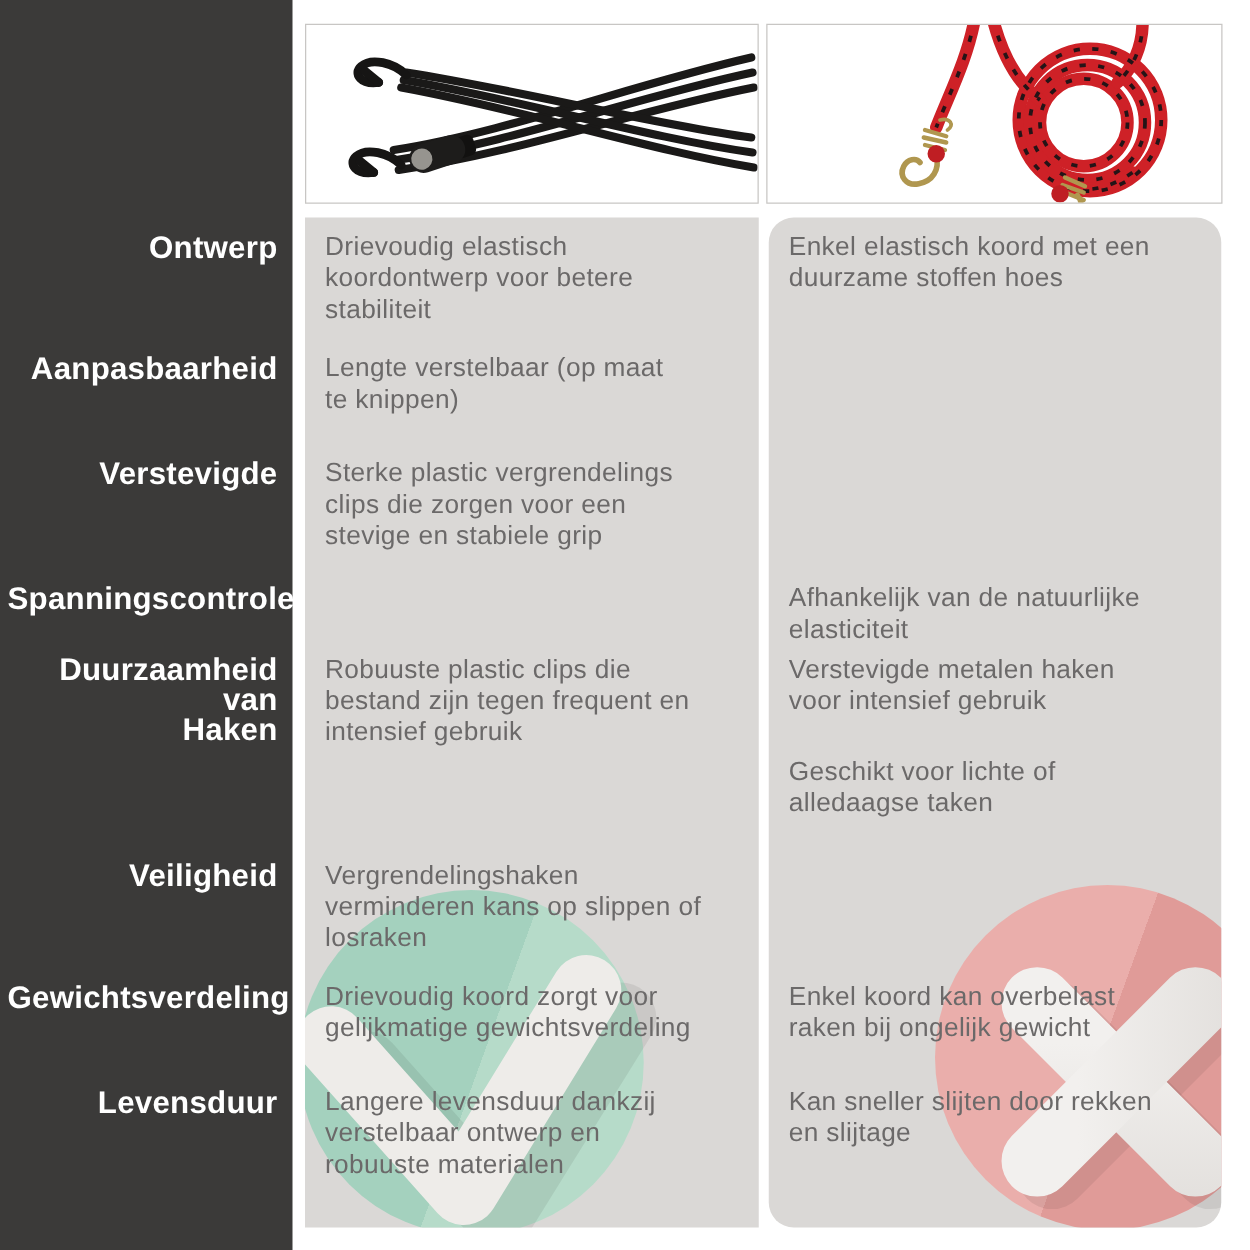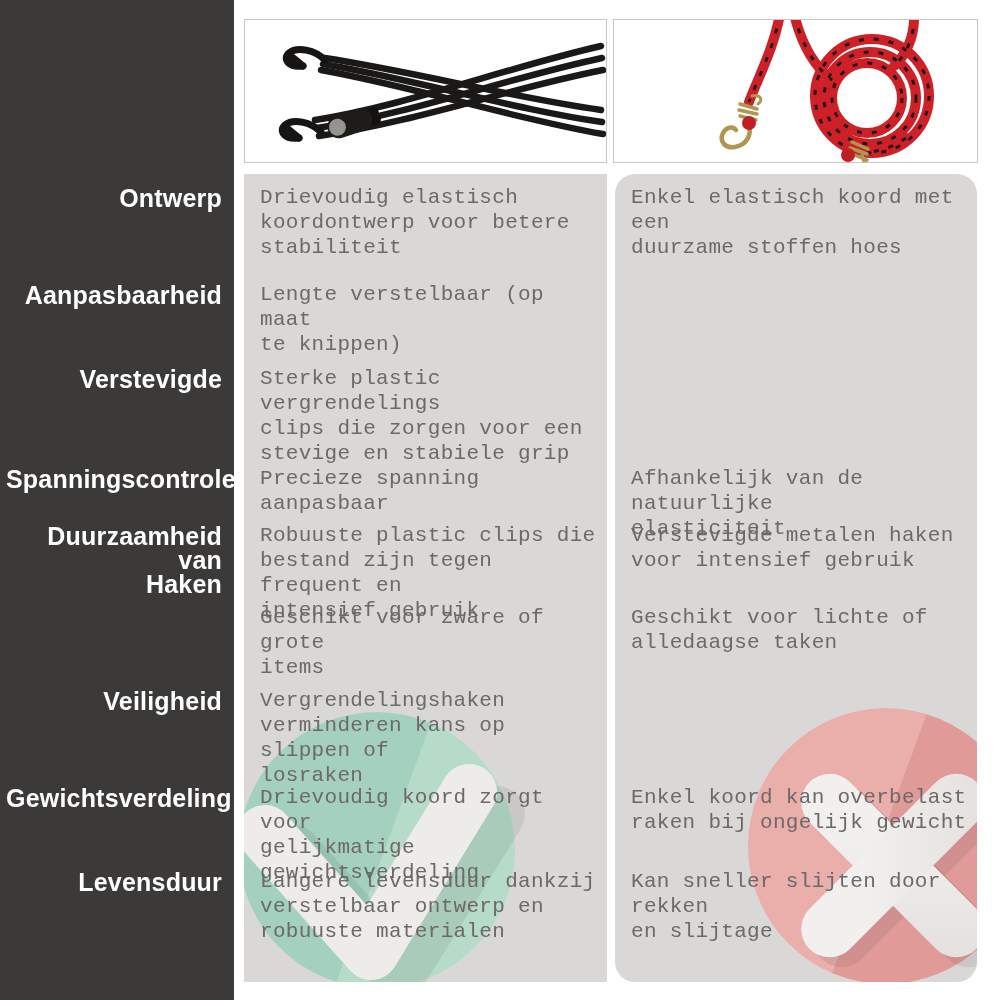--- a/index.html
+++ b/index.html
@@ -14,21 +14,21 @@
   }
   .imgbox{position:absolute;top:19px;height:144px;background:#ffffff;border:1px solid #c8c6c4;box-sizing:border-box;}
   .imgbox.p1{left:244px;width:363px;}
   .imgbox.p2{left:613px;width:365px;}
   .imgbox svg{display:block;width:100%;height:100%;}
   .col{position:absolute;top:174px;height:808px;background:#dad8d6;overflow:hidden;}
   .col.c1{left:244px;width:363px;}
   .col.c2{left:615px;width:362px;border-radius:20px;}
   .cell-text{
     position:absolute;left:16px;right:6px;color:#6b6969;
-    font-size:21px;line-height:25px;letter-spacing:0.3px;white-space:pre-line;font-family:Liberation Mono, monospace;
+    font-size:21px;line-height:25px;letter-spacing:0.3px;white-space:pre-line;
   }
   .mark-circle{position:absolute;width:276px;height:276px;border-radius:50%;}
   .mark-circle.green{left:-5px;top:538px;background:linear-gradient(110deg,#a4d1be 52%,#b6dbc9 52%);}
   .mark-circle.red{left:133px;top:534px;background:linear-gradient(110deg,#eaaeab 48%,#e09b98 48%);}
   .marksvg{position:absolute;left:0;top:0;width:100%;height:100%;overflow:visible;}
   .xbar{position:absolute;width:236px;height:57px;border-radius:28.5px;left:160px;top:663px;
         background:linear-gradient(135deg,#f2f0ee 35%,#e2dfdc 100%);}
   .xbar.a{transform:rotate(45deg);}
   .xbar.b{transform:rotate(-45deg);}
   .xshadow{position:absolute;width:236px;height:57px;border-radius:28.5px;left:172px;top:673px;background:rgba(0,0,0,0.07);}
@@ -116,26 +116,23 @@
       </svg>
     </div>
   <div class="cell-text" style="top: 11px;">Drievoudig elastisch
 koordontwerp voor betere
 stabiliteit</div>
       <div class="cell-text" style="top: 108px;">Lengte verstelbaar (op maat
 te knippen)</div>
       <div class="cell-text" style="top: 192px;">Sterke plastic vergrendelings
 clips die zorgen voor een
 stevige en stabiele grip</div>
-      <div class="cell-text" style="top: 292px;">Precieze spanning aanpasbaar</div>
       <div class="cell-text" style="top: 349px;">Robuuste plastic clips die
 bestand zijn tegen frequent en
 intensief gebruik</div>
-      <div class="cell-text" style="top: 431px;">Geschikt voor zware of grote
-items</div>
       <div class="cell-text" style="top: 514px;">Vergrendelingshaken
 verminderen kans op slippen of
 losraken</div>
       <div class="cell-text" style="top: 611px;">Drievoudig koord zorgt voor
 gelijkmatige gewichtsverdeling</div>
       <div class="cell-text" style="top: 695px;">Langere levensduur dankzij
 verstelbaar ontwerp en
 robuuste materialen</div>
     </div>
 

